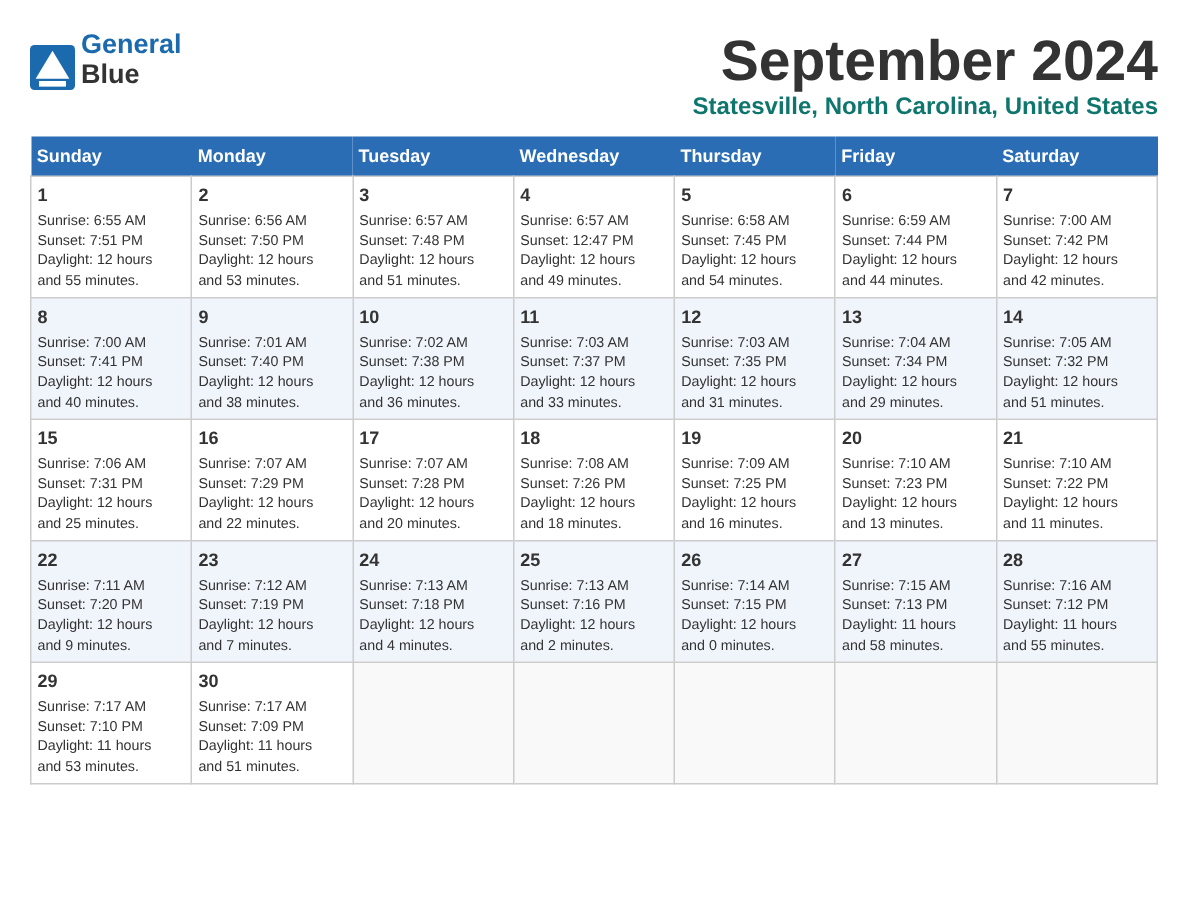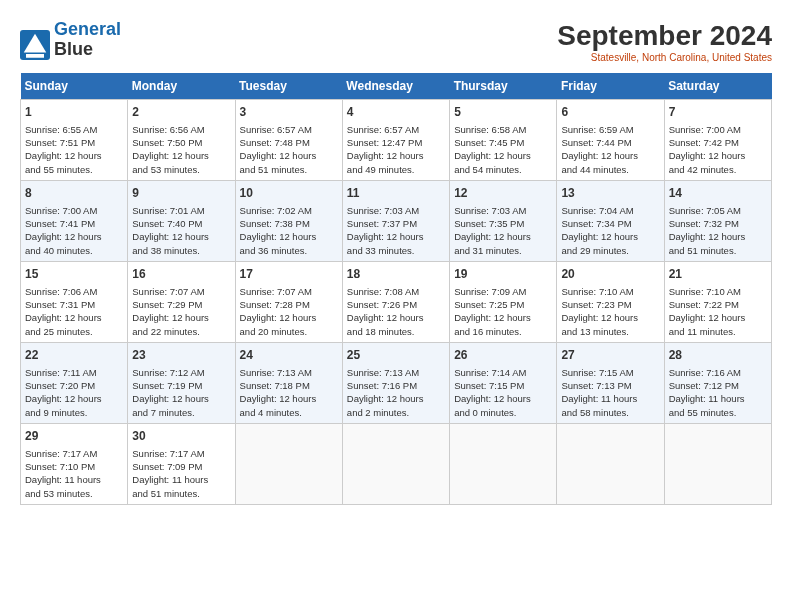--- a/index.html
+++ b/index.html
@@ -31,27 +31,28 @@
     }
     .logo-icon {
       width: 30px;
       height: 30px;
       margin-right: 4px;
     }
     .title-block {
       text-align: right;
     }
     .month-title {
-      font-size: 28px;
+      font-size: 38px;
       font-weight: bold;
       color: #333;
     }
     .location {
-      font-size: 10px;
-      color: #c2410c;
+      font-size: 16px;
+      color: #0f766e;
+      font-weight: bold;
     }
     table {
       width: 100%;
       border-collapse: collapse;
       font-size: 10px;
     }
     thead tr th {
       background-color: #2a6db5;
       color: white;
       padding: 6px 4px;

